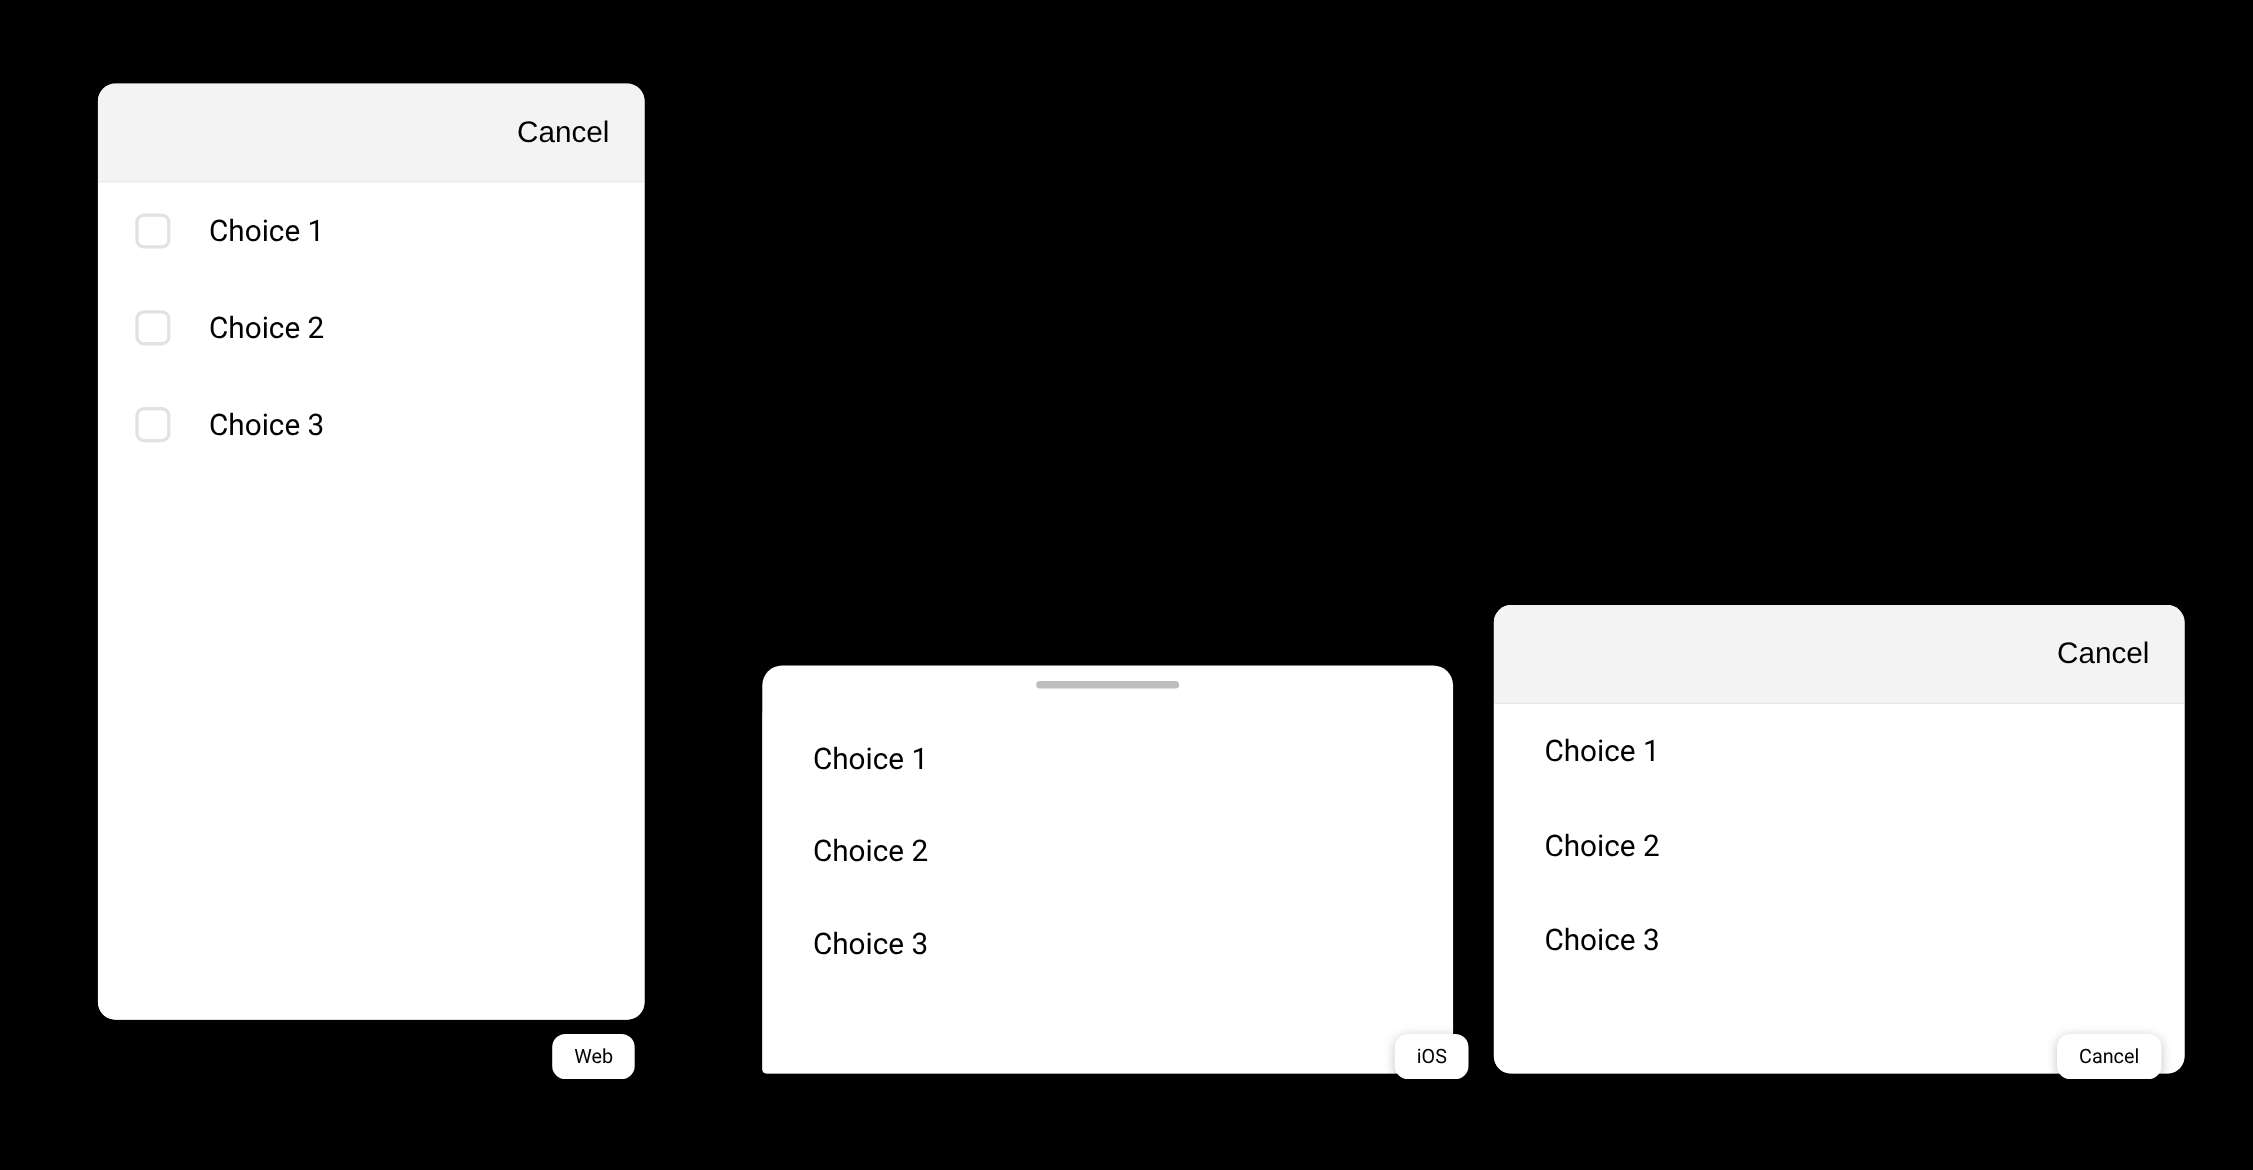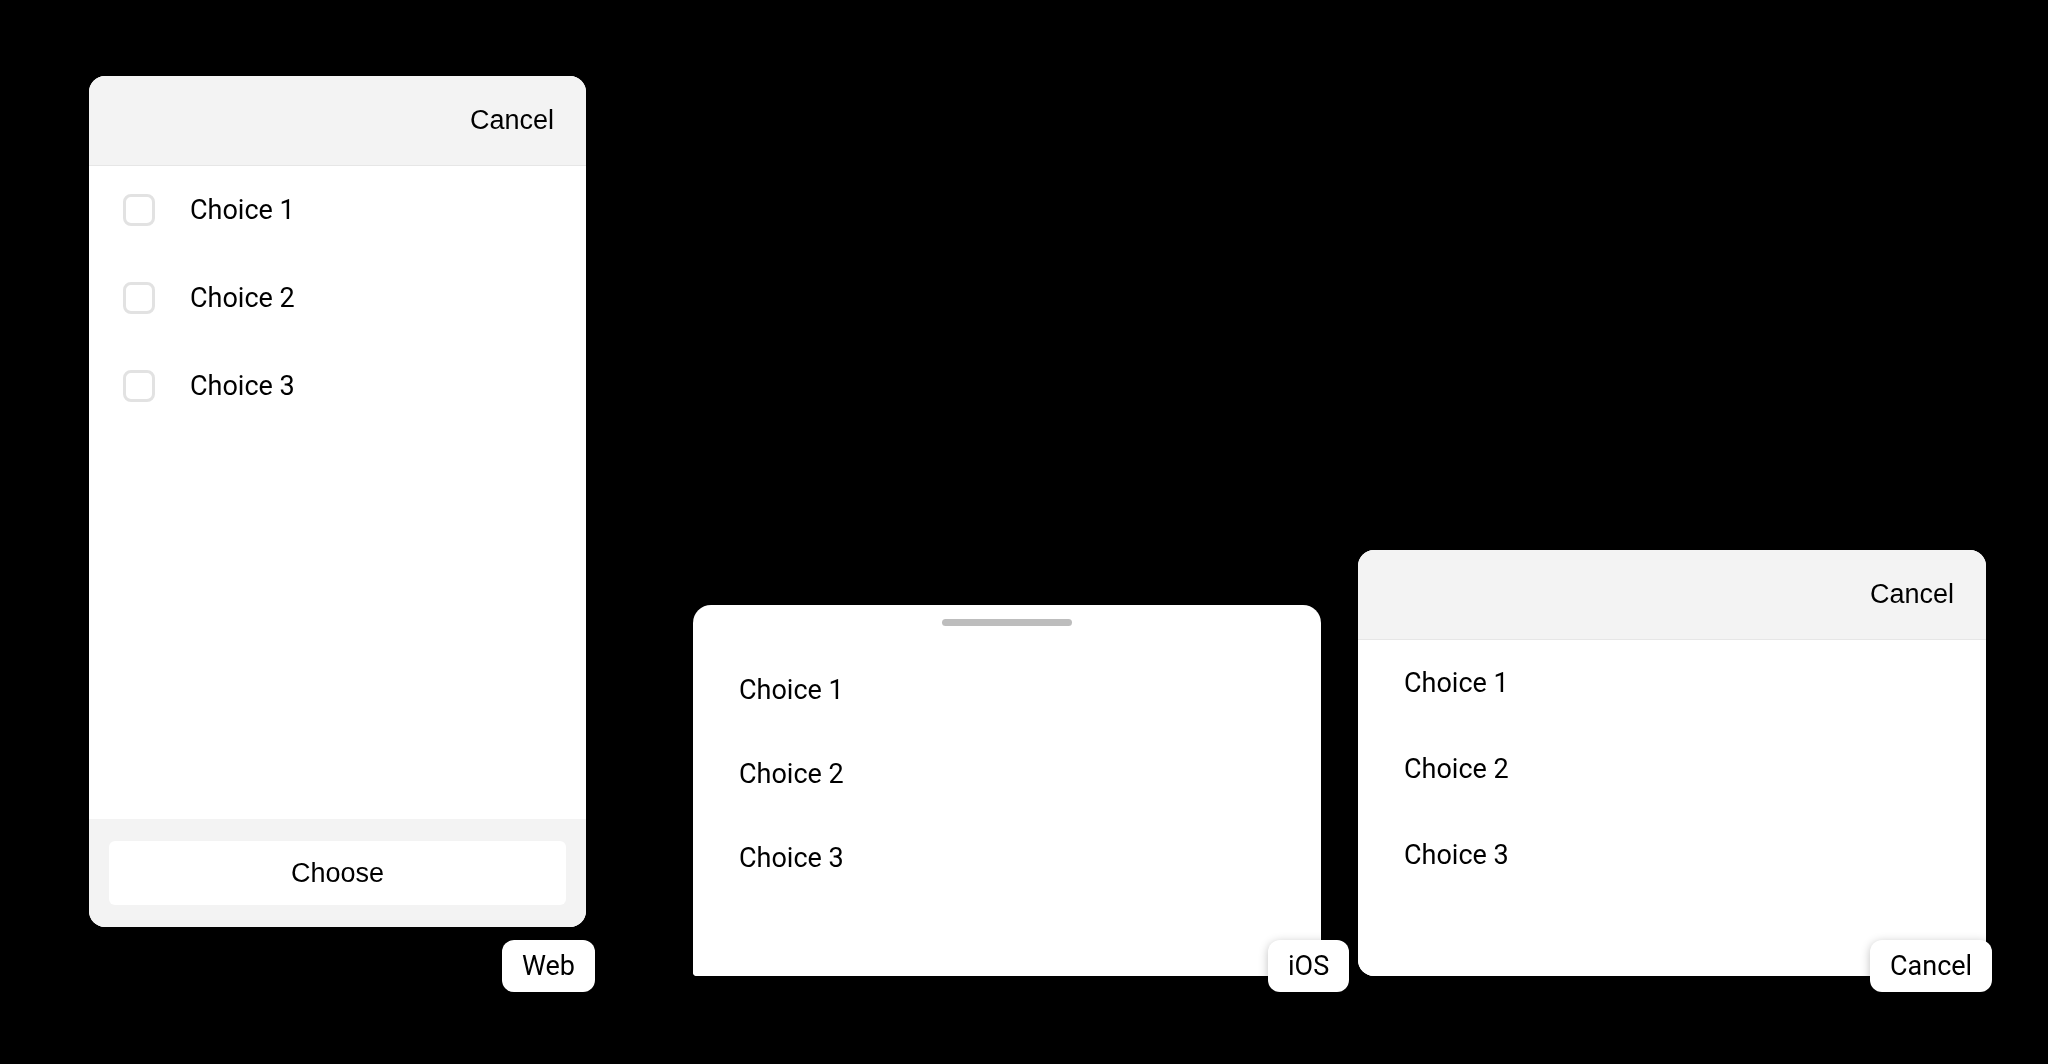--- a/index.html
+++ b/index.html
@@ -103,21 +103,21 @@
       width: 130px;
       height: 7px;
       background: #bdbdbd;
       border-radius: 5px;
     }
     .badge {
       position: absolute;
       background: #fff;
       border-radius: 12px;
       padding: 10px 20px;
-      font-size: 27px;
+      font-size: 18px;
       color: #000;
       box-shadow: 0 2px 10px rgba(0,0,0,0.25);
     }
     .badge-web {
       left: 502px;
       top: 940px;
     }
     .badge-ios {
       left: 1268px;
       top: 940px;
@@ -147,23 +147,20 @@
     </div>
     <div class="list-item">
       <span class="checkbox"></span>
       <span class="list-item-label">Choice 2</span>
     </div>
     <div class="list-item">
       <span class="checkbox"></span>
       <span class="list-item-label">Choice 3</span>
     </div>
   </div>
-  <div class="footer">
-    <button class="choose-btn">Choose</button>
-  </div>
 </div>
 
 <div class="panel panel-ios">
   <div class="drag-handle-area">
     <span class="drag-handle"></span>
   </div>
   <div class="list ios-list">
     <div class="list-item">
       <span class="list-item-label">Choice 1</span>
     </div>

